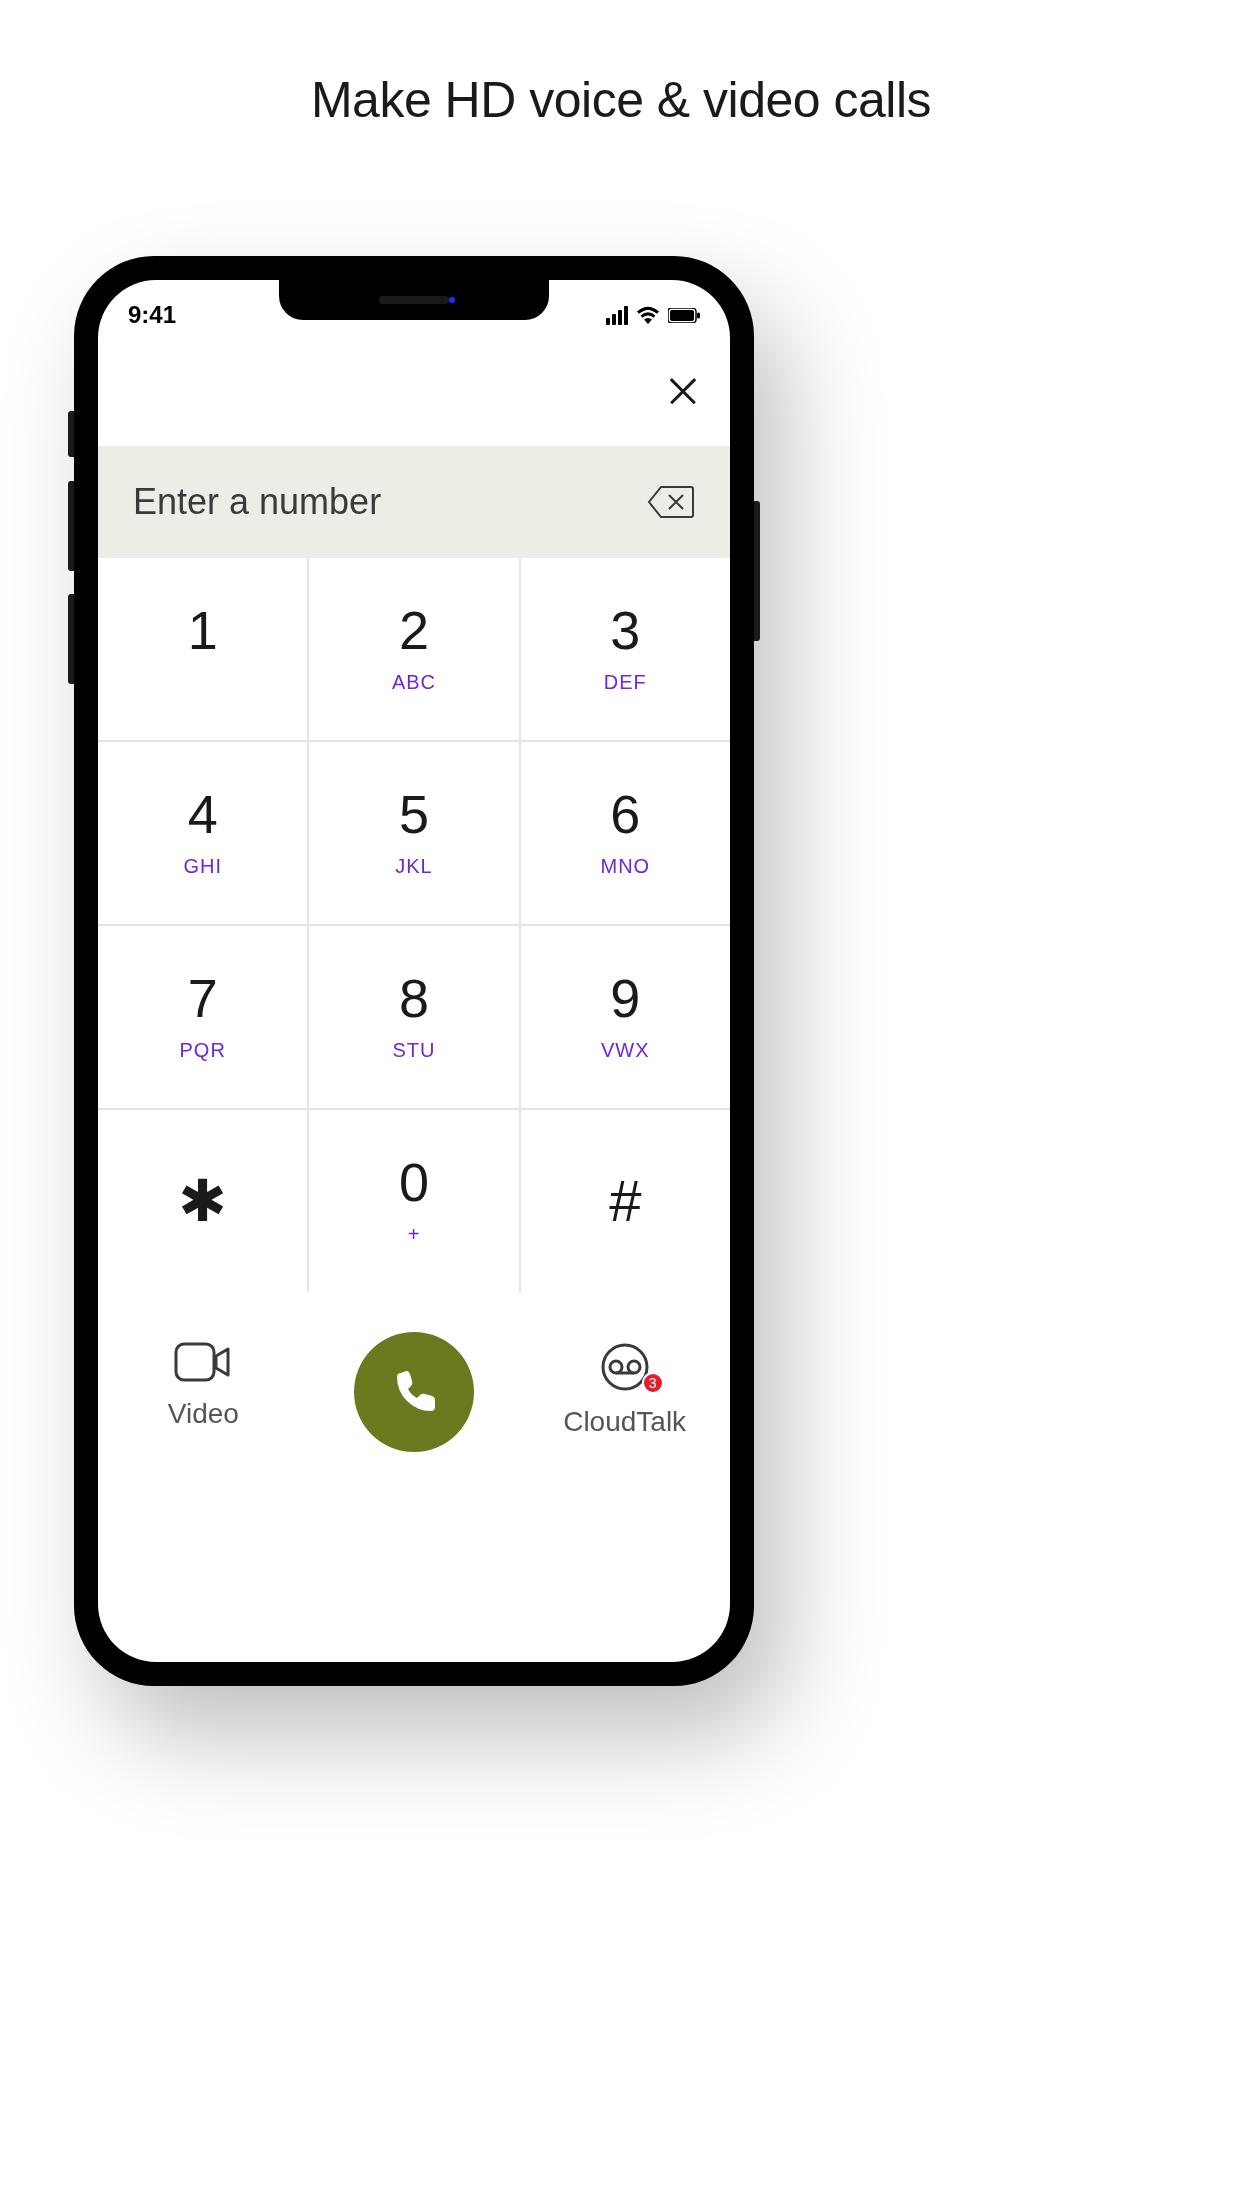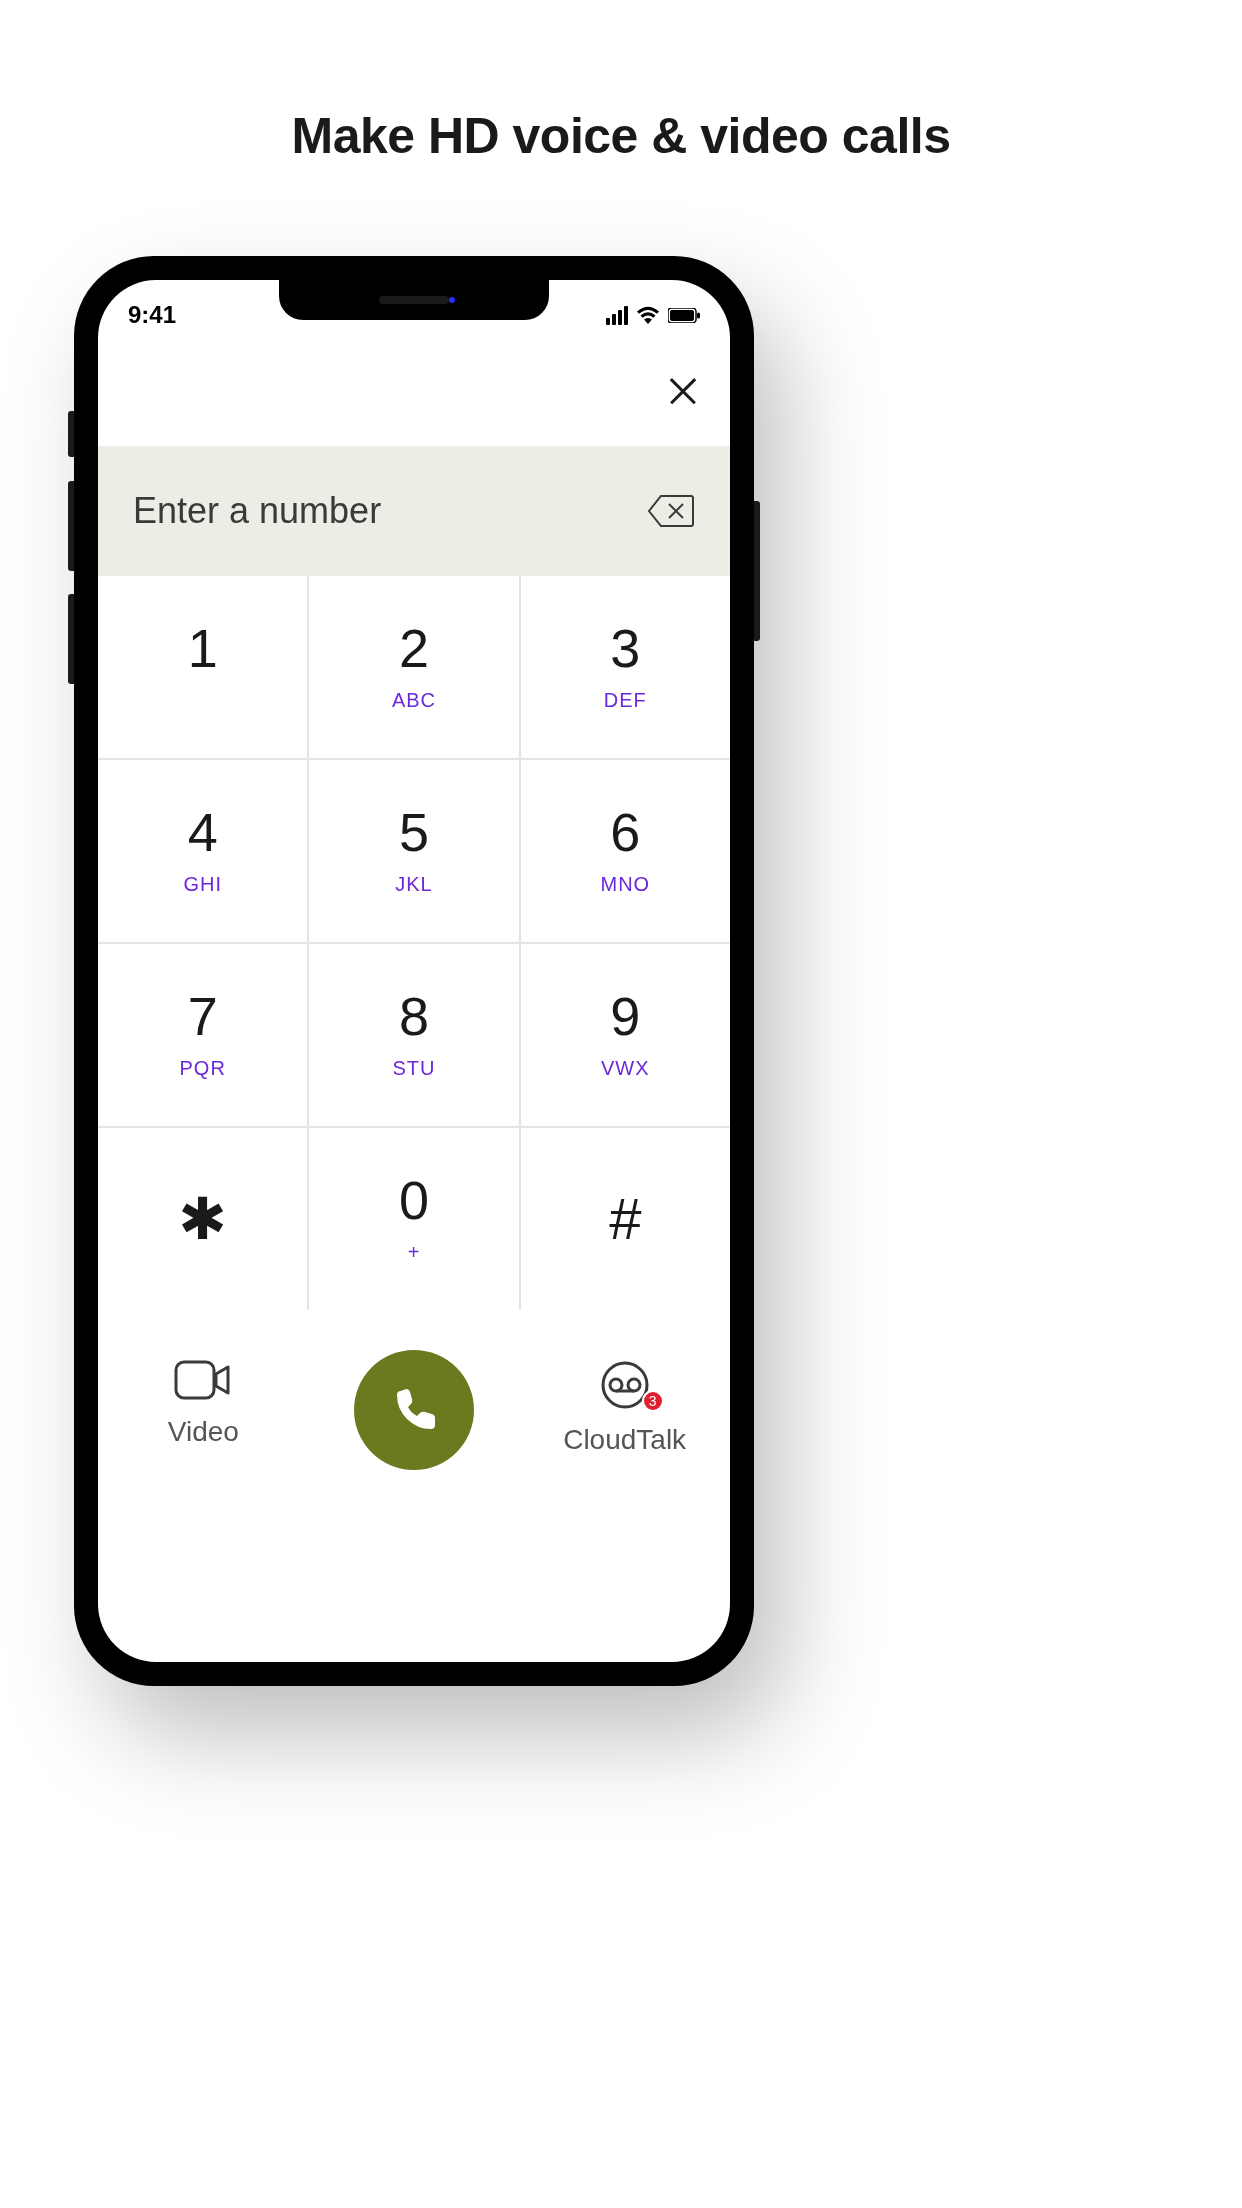--- a/index.html
+++ b/index.html
@@ -13,23 +13,23 @@
       height: 2208px;
       background: #ffffff;
       font-family: -apple-system, BlinkMacSystemFont, 'Segoe UI', sans-serif;
       overflow: hidden;
       position: relative;
     }
 
     .promo-text {
       text-align: center;
       font-size: 50px;
-      font-weight: 700;
+      font-weight: 400;
       color: #1a1a1a;
-      padding-top: 108px;
+      padding-top: 72px;
       line-height: 1.15;
       letter-spacing: -0.5px;
     }
 
     .phone-frame {
       position: absolute;
       top: 256px;
       left: 74px;
       width: 680px;
       height: 1430px;
@@ -181,21 +181,21 @@
       width: 100%;
       height: 2.5px;
       background: #1a1a1a;
     }
     .close-x::before { transform: translateY(-50%) rotate(45deg); }
     .close-x::after { transform: translateY(-50%) rotate(-45deg); }
 
     
     .input-area {
       background: #eeede5;
-      height: 130px;
+      height: 112px;
       display: flex;
       align-items: center;
       padding: 0 35px;
       justify-content: space-between;
     }
     .input-placeholder {
       font-size: 36px;
       color: #3a3a3a;
       font-weight: 400;
     }

